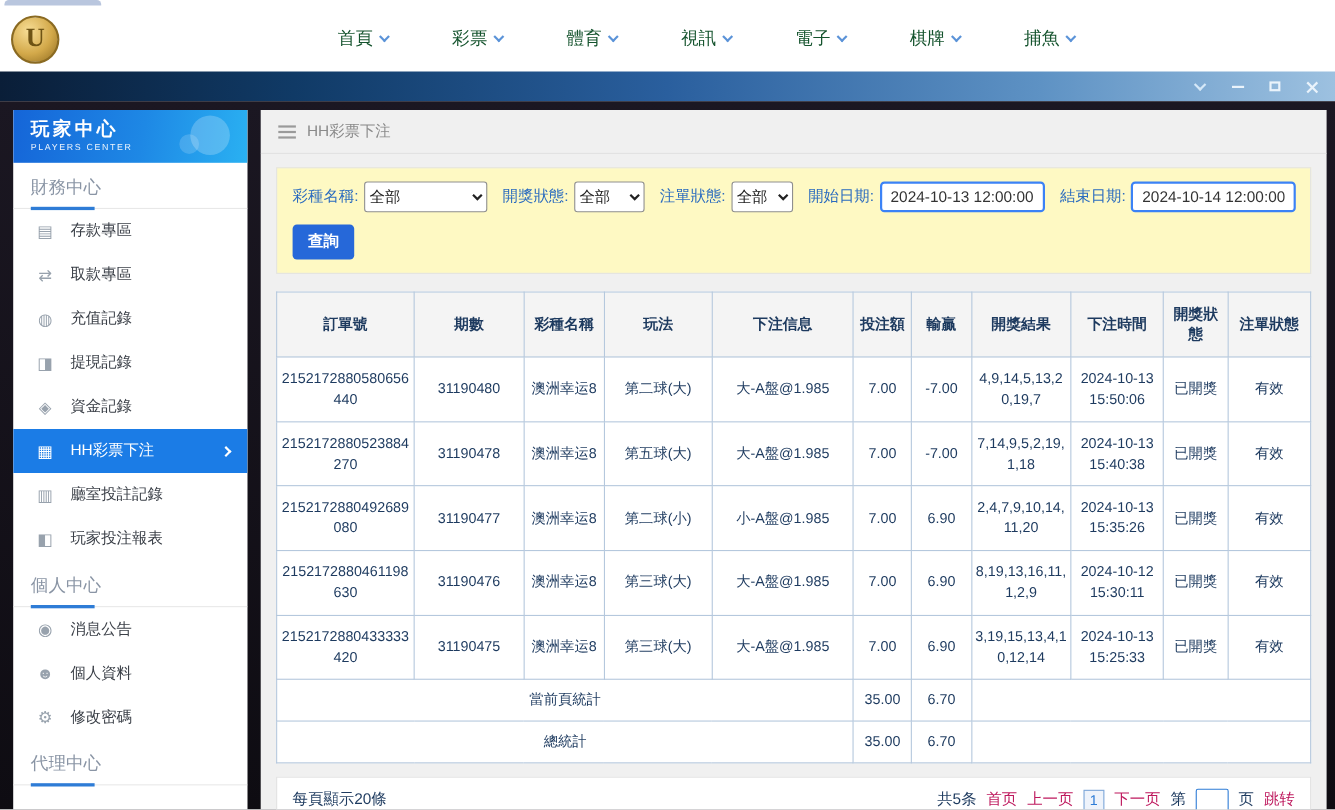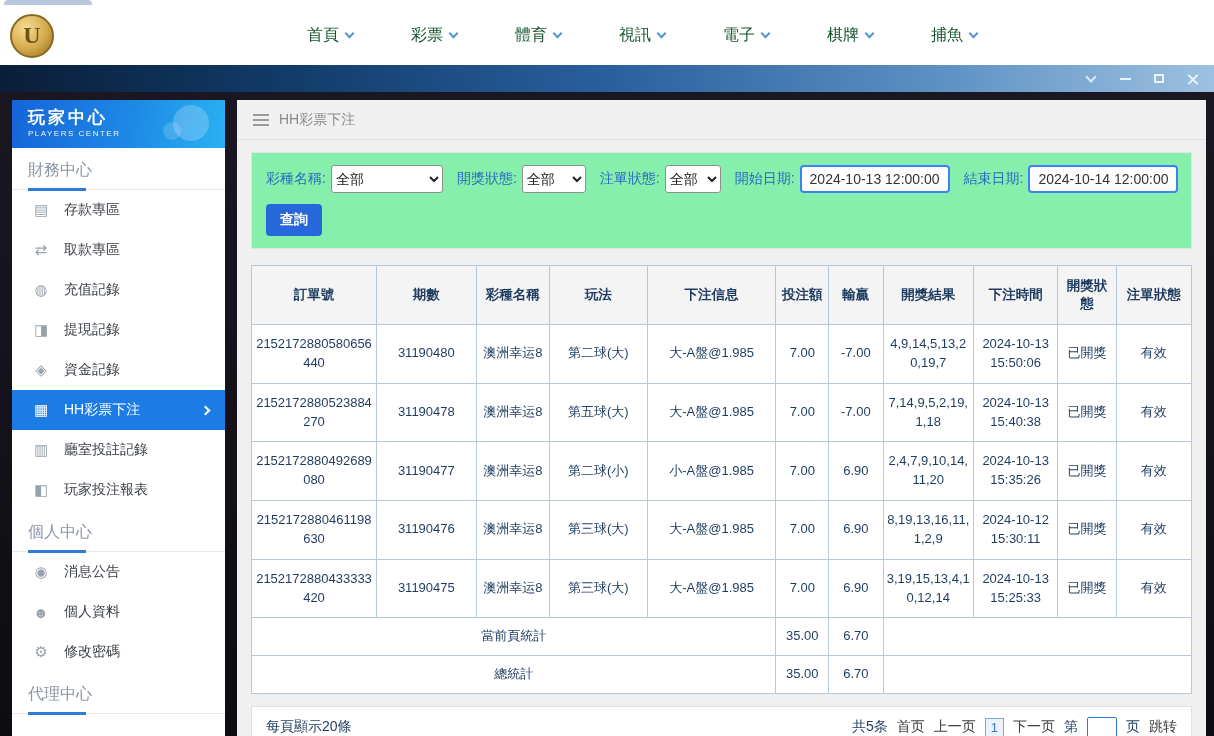--- a/index.html
+++ b/index.html
@@ -47,21 +47,21 @@
   .chevron-right { width:7px; height:7px; border-top:2px solid #fff; border-right:2px solid #fff; transform:rotate(45deg); position:absolute; right:16px; }
 
   
   .main { flex:1; background:#f0f0f0; display:flex; flex-direction:column; overflow:hidden; }
   .breadcrumb { height:40px; flex-shrink:0; display:flex; align-items:center; gap:10px; padding:0 16px; font-size:14px; color:#8a8a8a; border-bottom:1px solid #e2e2e2; }
   .hamburger { width:16px; display:flex; flex-direction:column; gap:3px; cursor:pointer; }
   .hamburger span { height:2px; background:#9a9a9a; }
   .content { padding:12px 14px; }
 
   
-  .filter-panel { background:#86efac; border:1px solid #e3e3e3; padding:12px 14px; margin-bottom:12px; }
+  .filter-panel { background:#fef9c3; border:1px solid #e3e3e3; padding:12px 14px; margin-bottom:12px; }
   .filter-row { display:flex; align-items:center; font-size:14px; color:#2a6bbf; white-space:nowrap; }
   .filter-row label { margin-right:5px; }
   .filter-group { display:flex; align-items:center; margin-right:14px; }
   select { height:28px; border:1px solid #8f8f8f; border-radius:3px; background:#fff; font-size:14px; color:#222; font-family:"Liberation Sans",sans-serif; }
   .sel-lottery { width:112px; }
   .sel-draw { width:64px; }
   .sel-order { width:56px; }
   .date-input { height:28px; width:150px; border:2px solid #3b82f6; border-radius:4px; padding:0 8px; font-size:14px; color:#333; font-family:"Liberation Sans",sans-serif; }
   .search-btn { margin-top:11px; background:#2668d9; color:#fff; border:none; border-radius:4px; padding:7px 14px; font-size:14px; font-weight:bold; cursor:pointer; }
 
@@ -71,21 +71,21 @@
   table.bets th { background:#f4f4f4; color:#1d3a5f; font-size:13.5px; font-weight:bold; padding:11px 2px; }
   table.bets td { color:#1d3a5f; font-size:13px; padding:10px 3px; line-height:1.45; }
   td.break { word-break:break-all; }
   tr.summary td { padding:9px 3px; }
 
   
   .pager-bar { background:#fff; border:1px solid #e2e2e2; height:42px; display:flex; align-items:center; justify-content:space-between; padding:0 14px; font-size:14px; }
   .pager-left { color:#1d3a5f; }
   .pager-right { display:flex; align-items:center; gap:9px; }
   .pager-total { color:#1d3a5f; }
-  .pager-link { color:#404040; cursor:pointer; text-decoration:none; }
+  .pager-link { color:#be185d; cursor:pointer; text-decoration:none; }
   .pager-current { min-width:14px; text-align:center; border:1px solid #7fa8d9; background:#eef3fb; color:#2e7cd6; padding:1px 5px; font-size:13px; }
   .pager-text { color:#1d3a5f; }
   .jump-input { width:30px; height:21px; border:1px solid #2e7cd6; border-radius:2px; font-size:13px; text-align:center; }
 </style>
 </head>
 <body>
 
 <div class="tab-fragment"></div>
 
 <header class="site-navbar">

